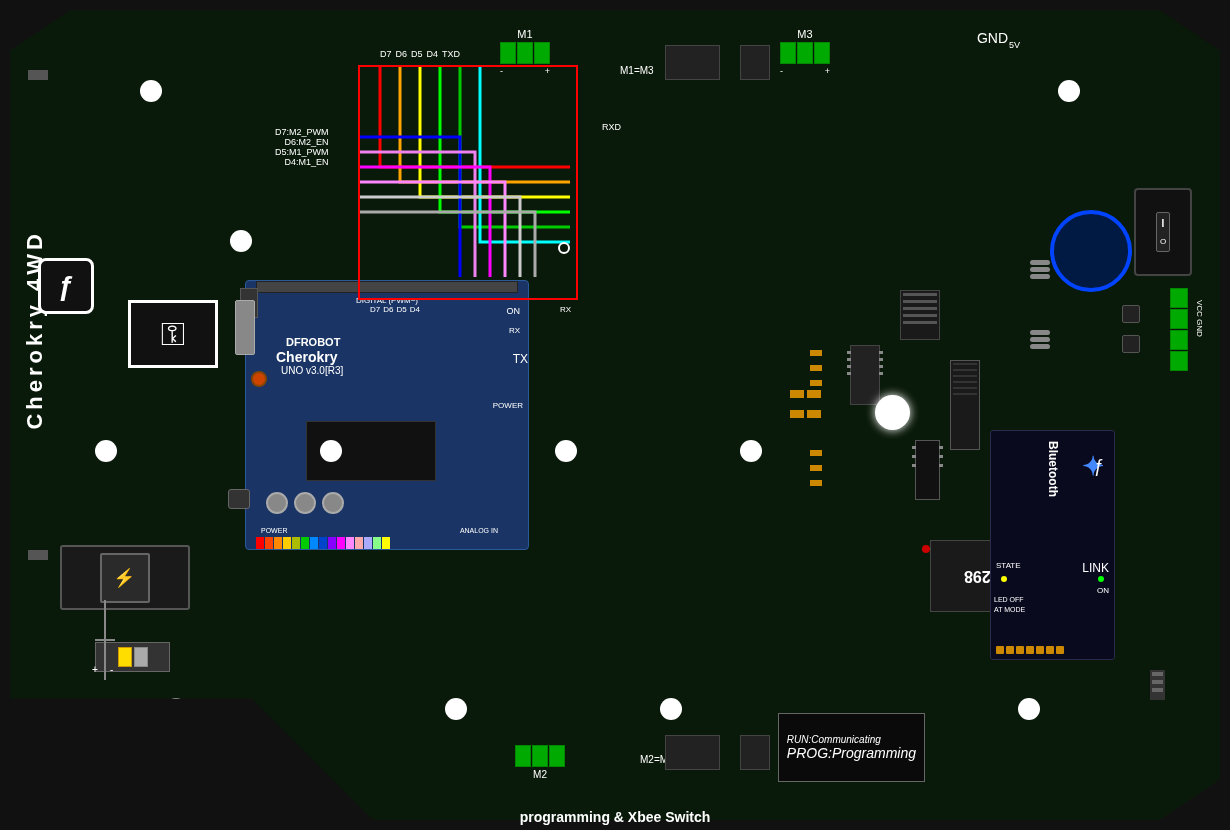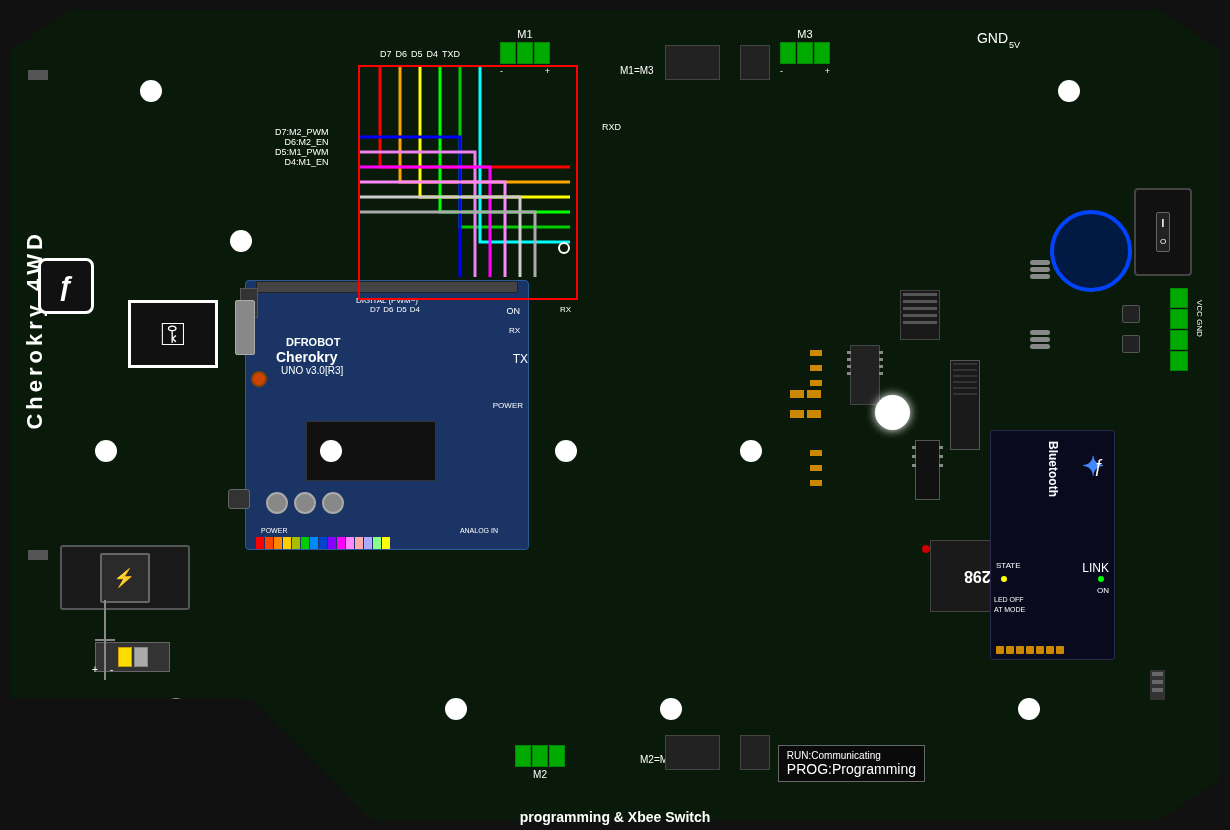--- a/index.html
+++ b/index.html
@@ -374,21 +374,21 @@
   <div style="position:absolute; top:430px; left:545px; width:22px; height:22px; background:white; border-radius:50%;"></div>
   <div style="position:absolute; top:430px; left:730px; width:22px; height:22px; background:white; border-radius:50%;"></div>
 
   <div style="position:absolute; bottom:100px; left:155px; width:22px; height:22px; background:white; border-radius:50%;"></div>
   <div style="position:absolute; bottom:100px; left:435px; width:22px; height:22px; background:white; border-radius:50%;"></div>
   <div style="position:absolute; bottom:100px; left:650px; width:22px; height:22px; background:white; border-radius:50%;"></div>
   <div style="position:absolute; bottom:100px; right:180px; width:22px; height:22px; background:white; border-radius:50%;"></div>
 
   <div style="position:absolute; top:220px; left:220px; width:22px; height:22px; background:white; border-radius:50%;"></div>
 
-  <div style="position:absolute; bottom:38px; right:295px; border:1px solid #666; background:#0a0a0a; padding:4px 8px;">
+  <div style="position:absolute; bottom:38px; right:295px; border:1px solid #666; background:#0a0a0a; padding:20px 8px;font-style:italic;">
     <div style="color:white; font-size:10px;">RUN:Communicating</div>
     <div style="color:white; font-size:14px;">PROG:Programming</div>
   </div>
 
 
   <div style="position:absolute; top:340px; left:800px; width:12px; height:6px; background:#cc8800;"></div>
   <div style="position:absolute; top:355px; left:800px; width:12px; height:6px; background:#cc8800;"></div>
   <div style="position:absolute; top:370px; left:800px; width:12px; height:6px; background:#cc8800;"></div>
   <div style="position:absolute; top:440px; left:800px; width:12px; height:6px; background:#cc8800;"></div>
   <div style="position:absolute; top:455px; left:800px; width:12px; height:6px; background:#cc8800;"></div>

